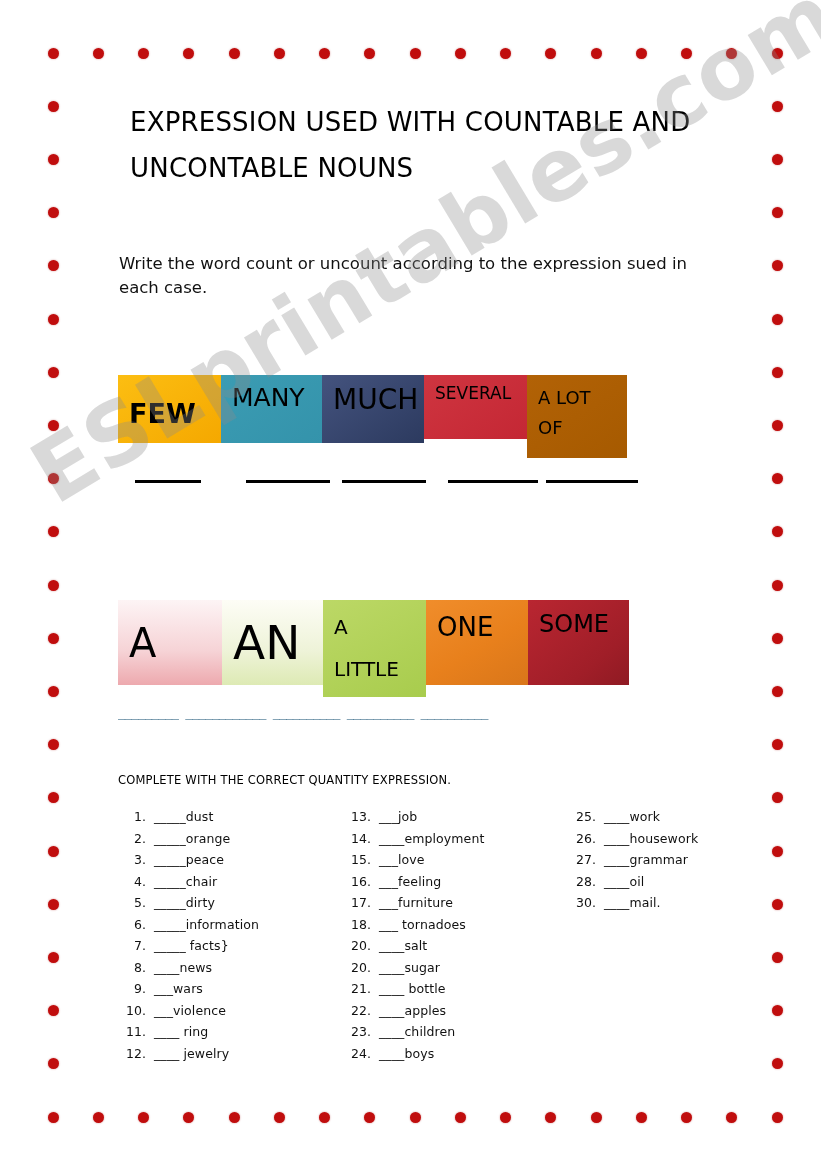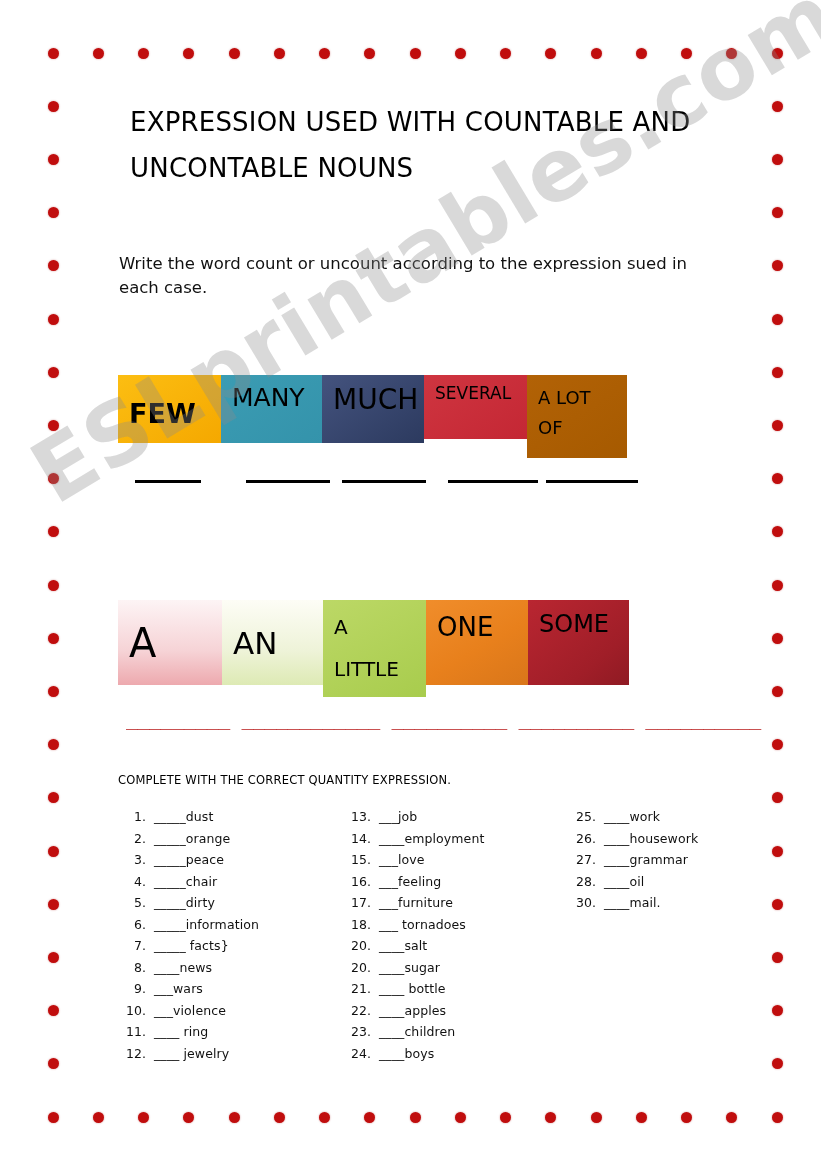--- a/index.html
+++ b/index.html
@@ -107,47 +107,47 @@
 
   
   .b-few    { width: 103px; height: 68px; background: linear-gradient(145deg,#fcbe12,#f5a800); font-size: 27px; font-weight: 700; align-items: center; }
   .b-many   { width: 101px; height: 68px; background: linear-gradient(145deg,#3b9cb3,#3493ab); font-size: 25px; }
   .b-much   { width: 102px; height: 68px; background: linear-gradient(145deg,#44537e,#2c3a5f); font-size: 28px; }
   .b-several{ width: 103px; height: 64px; background: linear-gradient(145deg,#cf3540,#c42734); font-size: 17px; }
   .b-alotof { width: 100px; height: 83px; background: linear-gradient(145deg,#b26206,#a65a00); font-size: 18px; line-height: 30px; display:block; }
 
   
   .b-a      { width: 104px; height: 85px; background: linear-gradient(180deg,#fdf4f5 0%,#f6d3d6 60%,#eda9ae 100%); font-size: 40px; align-items: center; padding-top:0; }
-  .b-an     { width: 101px; height: 85px; background: linear-gradient(180deg,#fdfdf6 0%,#eef3d8 60%,#ddeab4 100%); font-size: 31px; align-items: center; padding-top:0; }
+  .b-an     { width: 101px; height: 85px; background: linear-gradient(180deg,#fdfdf6 0%,#eef3d8 60%,#ddeab4 100%); font-size: 47px; align-items: center; padding-top:0; }
   .b-one    { width: 102px; height: 85px; background: linear-gradient(150deg,#f08d2b,#e8801c 55%,#d9761a); font-size: 26px; padding-top: 12px; }
   .b-alittle{ width: 103px; height: 97px; background: linear-gradient(150deg,#bcd866,#a8cc4d); font-size: 20px; line-height: 42px; display:block; padding-top:6px; }
   .b-some   { width: 101px; height: 85px; background: linear-gradient(140deg,#b92631,#a01e28 70%,#8f1a23); font-size: 24px; padding-top: 10px; }
 
   
   .blanks1 {
     position: absolute;
     left: 118px;
     top: 470px;
     width: 560px;
     height: 14px;
   }
   .blanks1 .bl {
     position: absolute;
     height: 0;
     border-top: 3px solid #000;
     top: 10px;
   }
   .blanks2 {
     position: absolute;
-    left: 126px;
+    left: 118px;
     top: 706px;
     width: 560px;
-    font-size: 20px;
+    font-size: 12px;
     letter-spacing: -0.5px;
-    color: #b91c1c;
+    color: #0c4a6e;
     white-space: nowrap;
     font-family: "DejaVu Sans Mono", monospace;
   }
 
   
   .complete-head {
     position: absolute;
     left: 118px;
     top: 773px;
     font-size: 11.5px;

